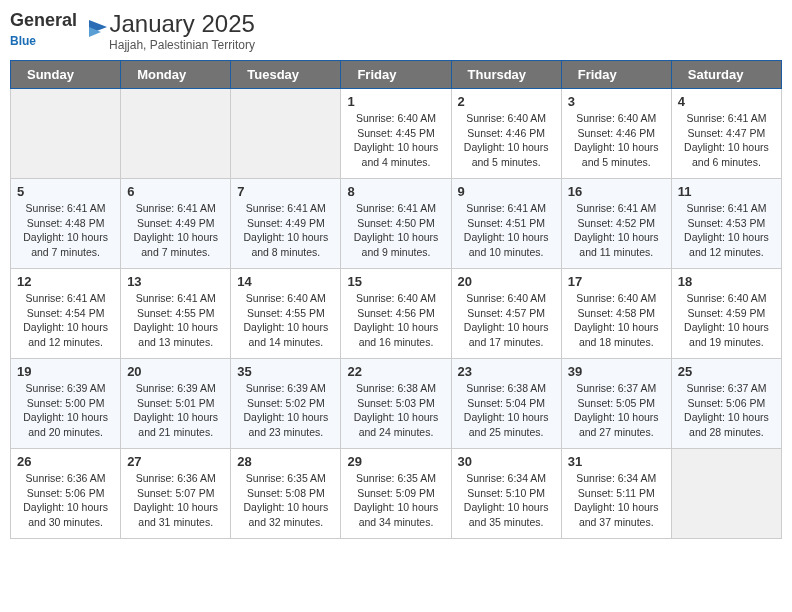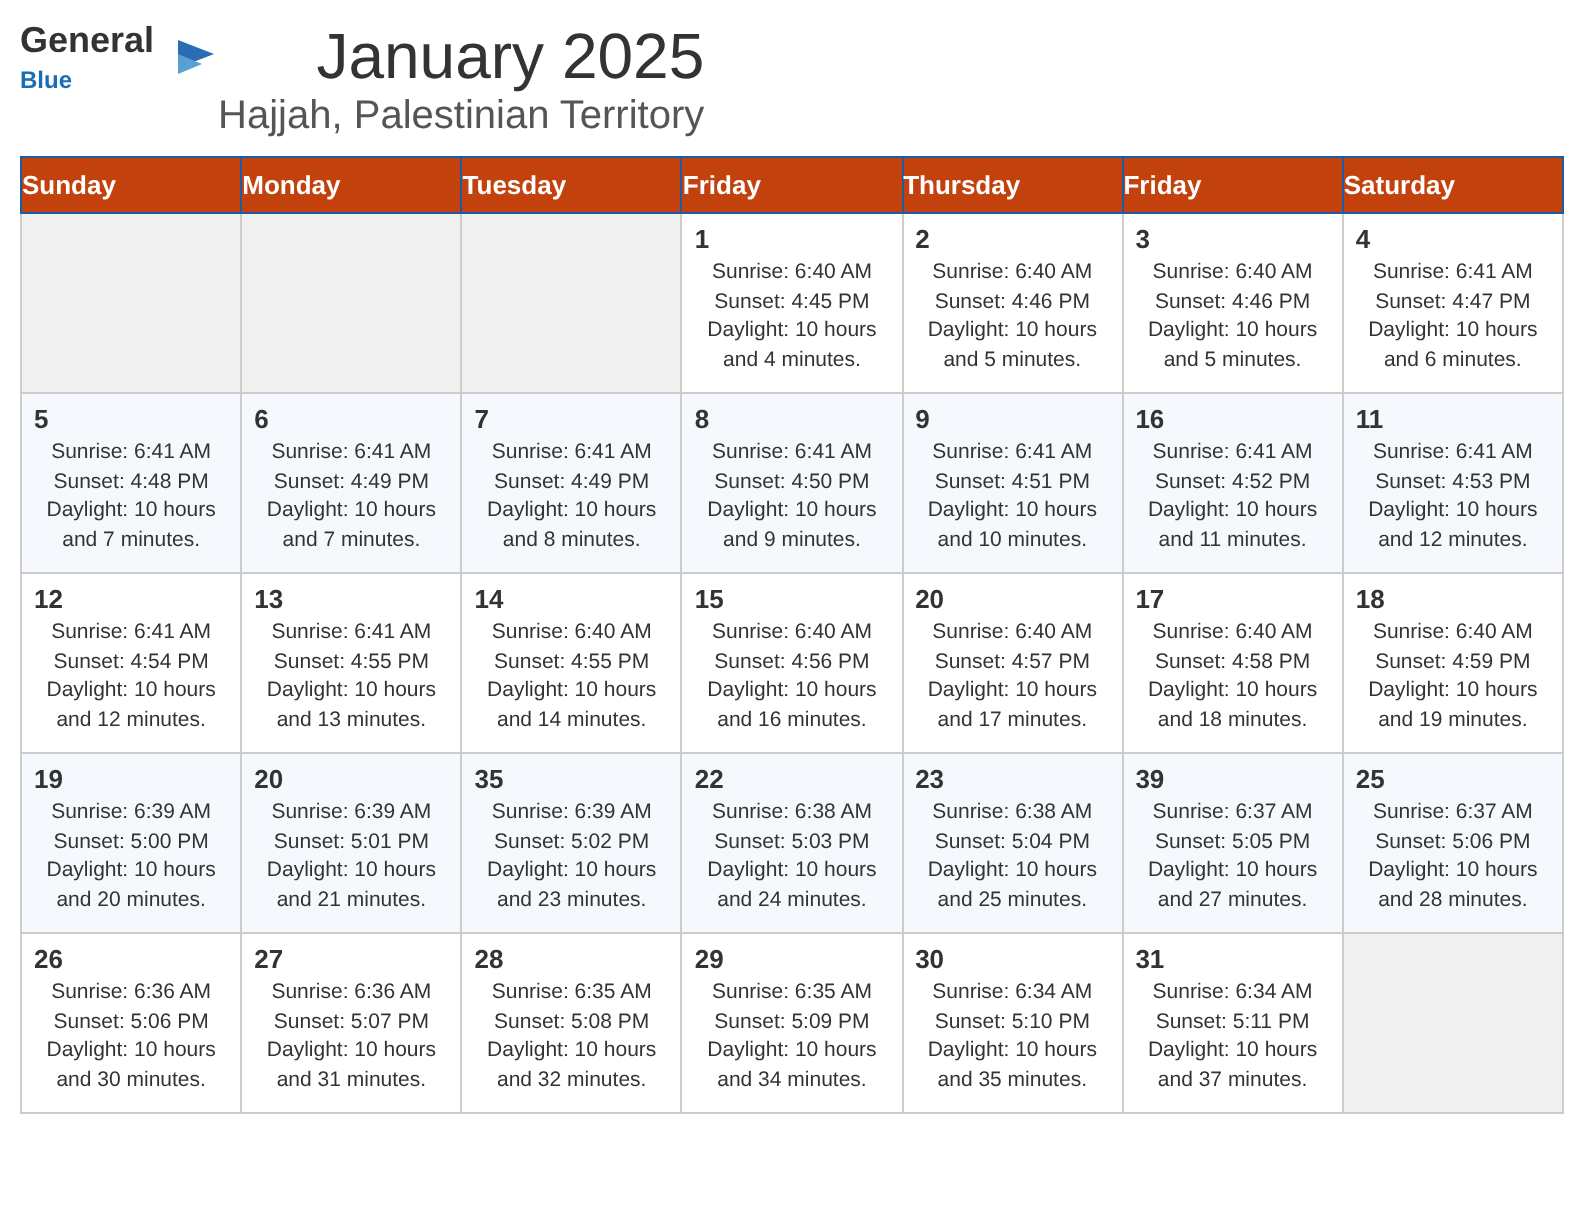--- a/index.html
+++ b/index.html
@@ -32,38 +32,38 @@
     }
     .logo-icon {
       width: 30px;
       height: 30px;
       margin-left: 2px;
     }
     .title-area {
       text-align: right;
     }
     .month-title {
-      font-size: 32px;
+      font-size: 24px;
       font-weight: normal;
       color: #333;
     }
     .subtitle {
-      font-size: 20px;
+      font-size: 12px;
       color: #555;
     }
     .calendar {
       width: 100%;
       border-collapse: collapse;
       border: 1px solid #ccc;
     }
     .calendar th {
-      background-color: #c2410c;
+      background-color: #737373;
       color: #fff;
       text-align: left;
-      padding: 6px 0;
+      padding: 6px 16px;
       font-size: 13px;
       border: 1px solid #1a5da5;
     }
     .calendar td {
       vertical-align: top;
       border: 1px solid #ccc;
       padding: 5px 6px;
       width: 110px;
       min-height: 80px;
       font-size: 11px;

